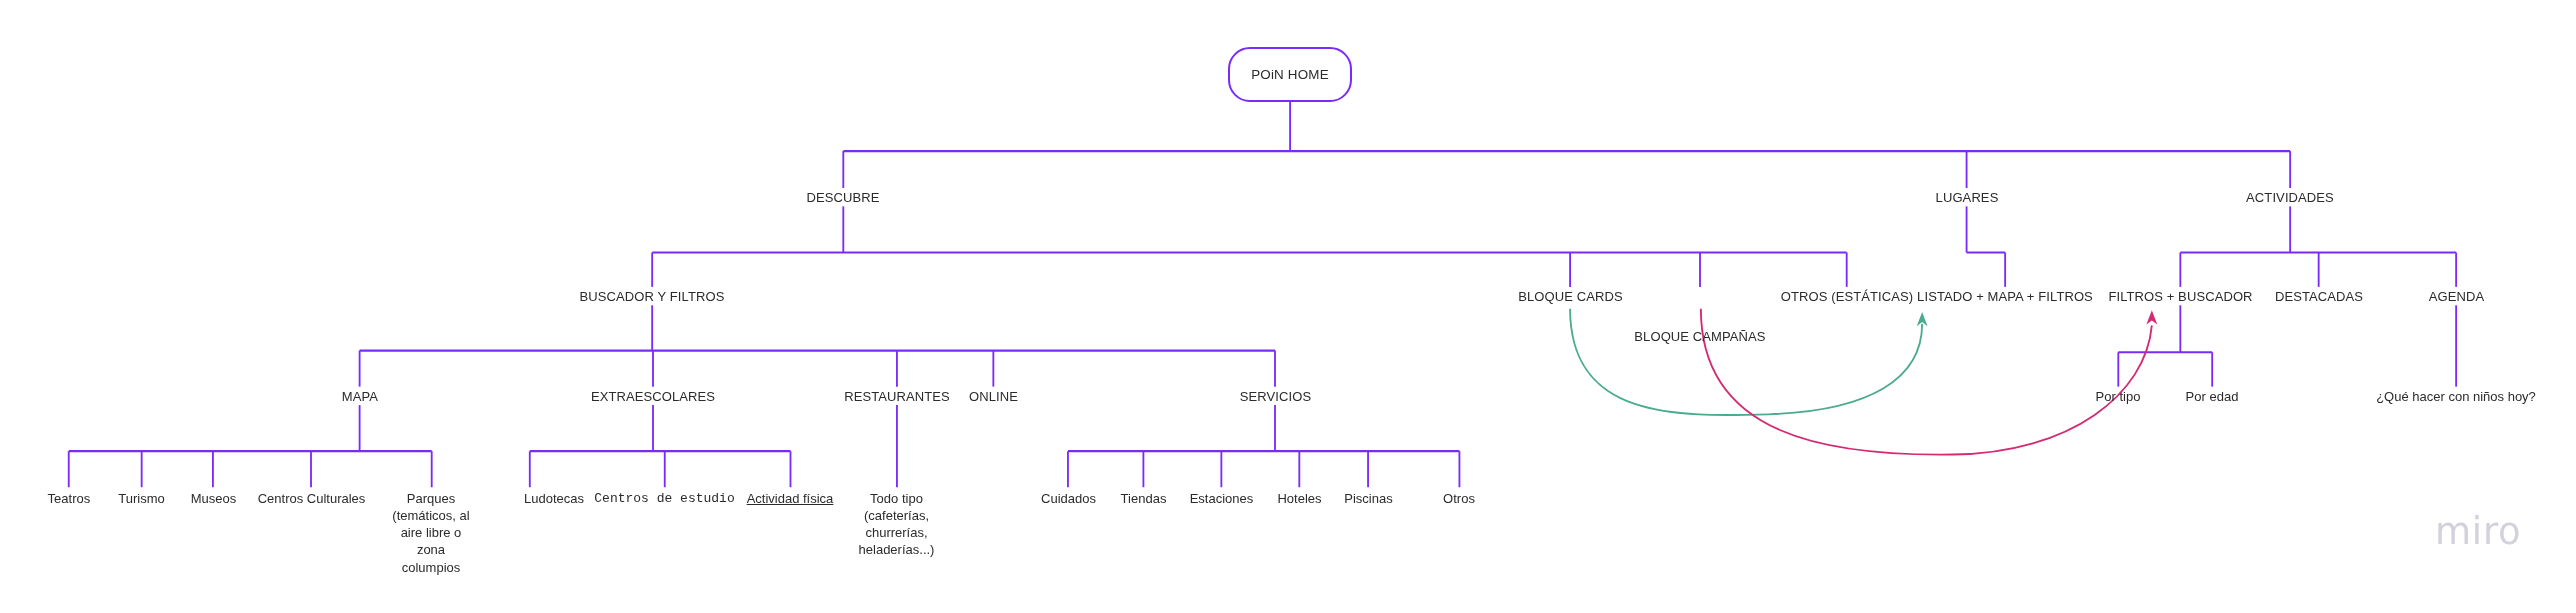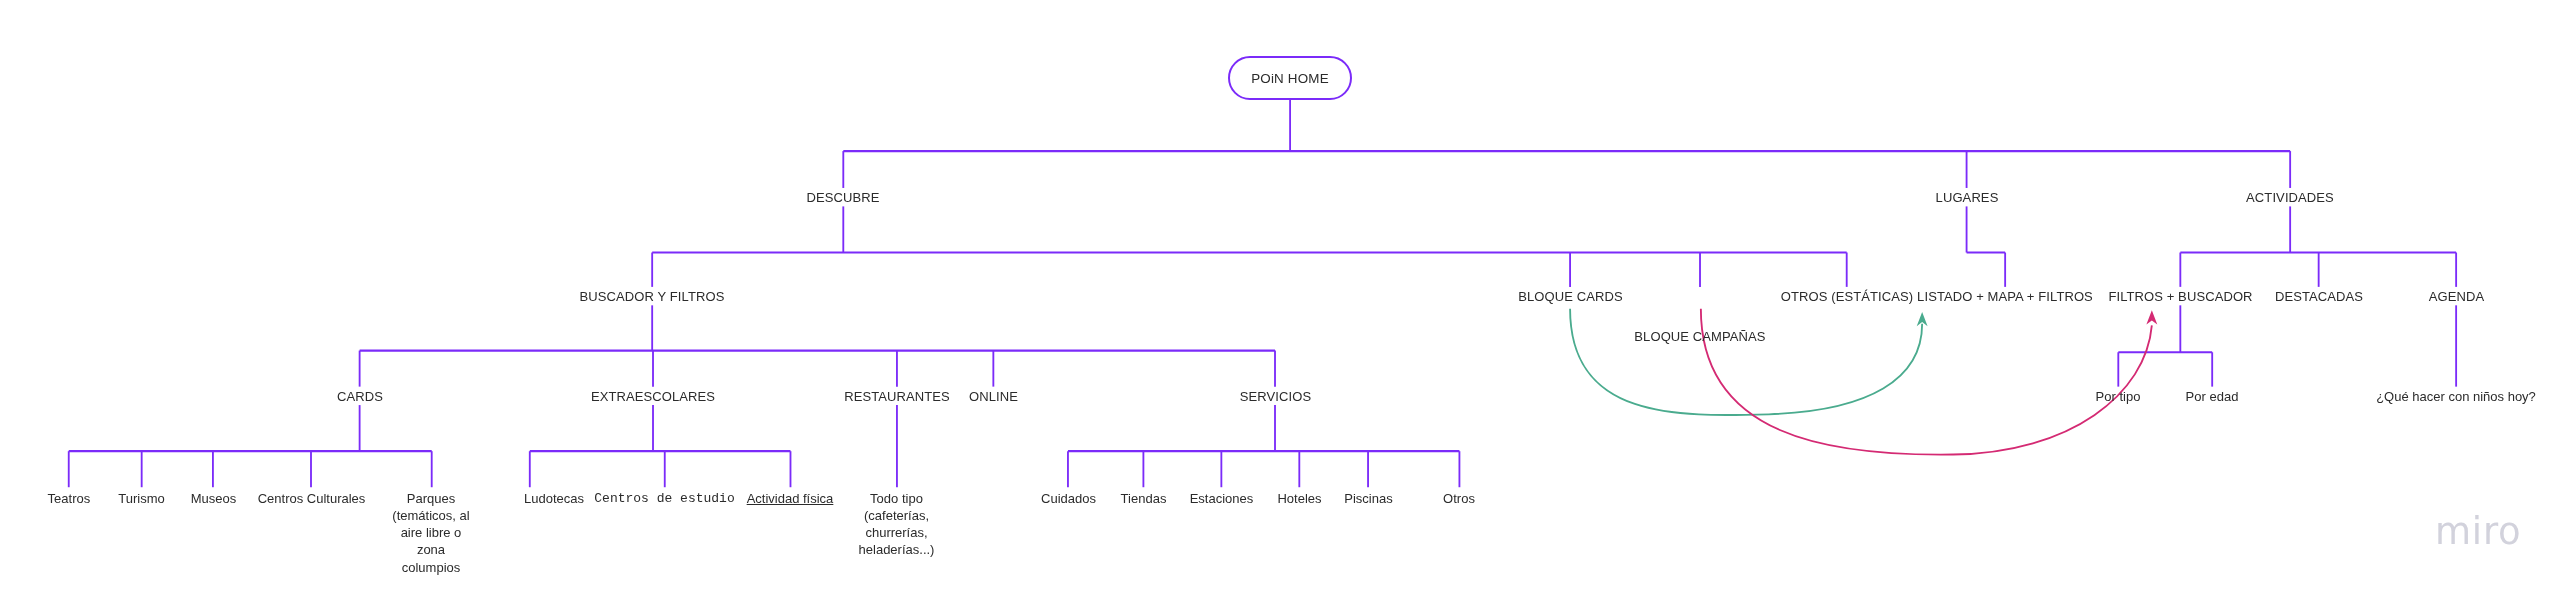--- a/index.html
+++ b/index.html
@@ -101,37 +101,37 @@
         <line x1="1741" y1="538" x2="1741" y2="581" stroke="#7b2bf9" stroke-width="2.2" stroke-linecap="butt"></line>
       </g>
     <g id="cross-wires">
         <path d="M 1873 368 C 1873 500, 2000 497, 2110 494 C 2230 490, 2293 452, 2293 386" fill="none" stroke="#4aab8e" stroke-width="2.2"></path>
         <path d="M 2293 372 L 2286.5 389 L 2293 384 L 2299.5 389 Z" fill="#4aab8e"></path>
         <path d="M 2029 368 C 2029 520, 2180 544, 2330 542 C 2470 540, 2560 470, 2567 388" fill="none" stroke="#d42a73" stroke-width="2.2"></path>
         <path d="M 2567 370 L 2560.5 387 L 2567 382 L 2573.5 387 Z" fill="#d42a73"></path>
       </g>
   </svg>
 
-  <div class="root-chip" style="left: 1228px; top: 56px; width: 124px; height: 44px; border-color: rgb(123, 43, 249);">
+  <div class="root-chip" style="left: 1228px; top: 47px; width: 124px; height: 55px; border-color: rgb(123, 43, 249);">
     <span>POiN HOME</span>
   </div>
 
   <div id="nodes">
       <div class="node-label lvl-caps" style="width: 168px; left: 759px; top: 189px; color: rgb(43, 43, 43);"><span>DESCUBRE</span></div>
       <div class="node-label lvl-caps" style="width: 168px; left: 1883px; top: 189px; color: rgb(43, 43, 43);"><span>LUGARES</span></div>
       <div class="node-label lvl-caps" style="width: 184px; left: 2198px; top: 189px; color: rgb(43, 43, 43);"><span>ACTIVIDADES</span></div>
       <div class="node-label lvl-caps" style="width: 218px; left: 543px; top: 288px; color: rgb(43, 43, 43);"><span>BUSCADOR Y FILTROS</span></div>
       <div class="node-label lvl-caps" style="width: 151px; left: 1495px; top: 288px; color: rgb(43, 43, 43);"><span>BLOQUE CARDS</span></div>
       <div class="node-label lvl-caps" style="width: 168px; left: 1616px; top: 288px; color: rgb(43, 43, 43); margin-top: 40px;"><span>BLOQUE CAMPAÑAS</span></div>
       <div class="node-label lvl-caps" style="width: 168px; left: 1763px; top: 288px; color: rgb(43, 43, 43);"><span>OTROS (ESTÁTICAS)</span></div>
       <div class="node-label lvl-caps" style="width: 218px; left: 1896px; top: 288px; color: rgb(43, 43, 43); text-align: center;"><span>LISTADO + MAPA + FILTROS</span></div>
       <div class="node-label lvl-caps" style="width: 193px; left: 2084px; top: 288px; color: rgb(43, 43, 43);"><span>FILTROS + BUSCADOR</span></div>
       <div class="node-label lvl-caps" style="width: 168px; left: 2235px; top: 288px; color: rgb(43, 43, 43);"><span>DESTACADAS</span></div>
       <div class="node-label lvl-caps" style="width: 151px; left: 2381px; top: 288px; color: rgb(43, 43, 43);"><span>AGENDA</span></div>
-      <div class="node-label lvl-caps" style="width: 134px; left: 293px; top: 388px; color: rgb(43, 43, 43);"><span>CARDS</span></div>
+      <div class="node-label lvl-caps" style="width: 134px; left: 293px; top: 388px; color: rgb(43, 43, 43);"><span>MAPA</span></div>
       <div class="node-label lvl-caps" style="width: 184px; left: 561px; top: 388px; color: rgb(43, 43, 43);"><span>EXTRAESCOLARES</span></div>
       <div class="node-label lvl-caps" style="width: 168px; left: 813px; top: 388px; color: rgb(43, 43, 43);"><span>RESTAURANTES</span></div>
       <div class="node-label lvl-caps" style="width: 117px; left: 935px; top: 388px; color: rgb(43, 43, 43);"><span>ONLINE</span></div>
       <div class="node-label lvl-caps" style="width: 151px; left: 1200px; top: 388px; color: rgb(43, 43, 43);"><span>SERVICIOS</span></div>
       <div class="node-label lvl-leaf" style="width: 126px; left: 2055px; top: 388px; color: rgb(43, 43, 43);"><span>Por tipo</span></div>
       <div class="node-label lvl-leaf" style="width: 126px; left: 2149px; top: 388px; color: rgb(43, 43, 43);"><span>Por edad</span></div>
       <div class="node-label lvl-leaf" style="width: 218px; left: 2347px; top: 388px; color: rgb(43, 43, 43);"><span>¿Qué hacer con niños hoy?</span></div>
       <div class="node-label lvl-leaf" style="width: 101px; left: 18.4px; top: 490px; color: rgb(43, 43, 43);"><span>Teatros</span></div>
       <div class="node-label lvl-leaf" style="width: 101px; left: 91px; top: 490px; color: rgb(43, 43, 43);"><span>Turismo</span></div>
       <div class="node-label lvl-leaf" style="width: 101px; left: 163px; top: 490px; color: rgb(43, 43, 43);"><span>Museos</span></div>

